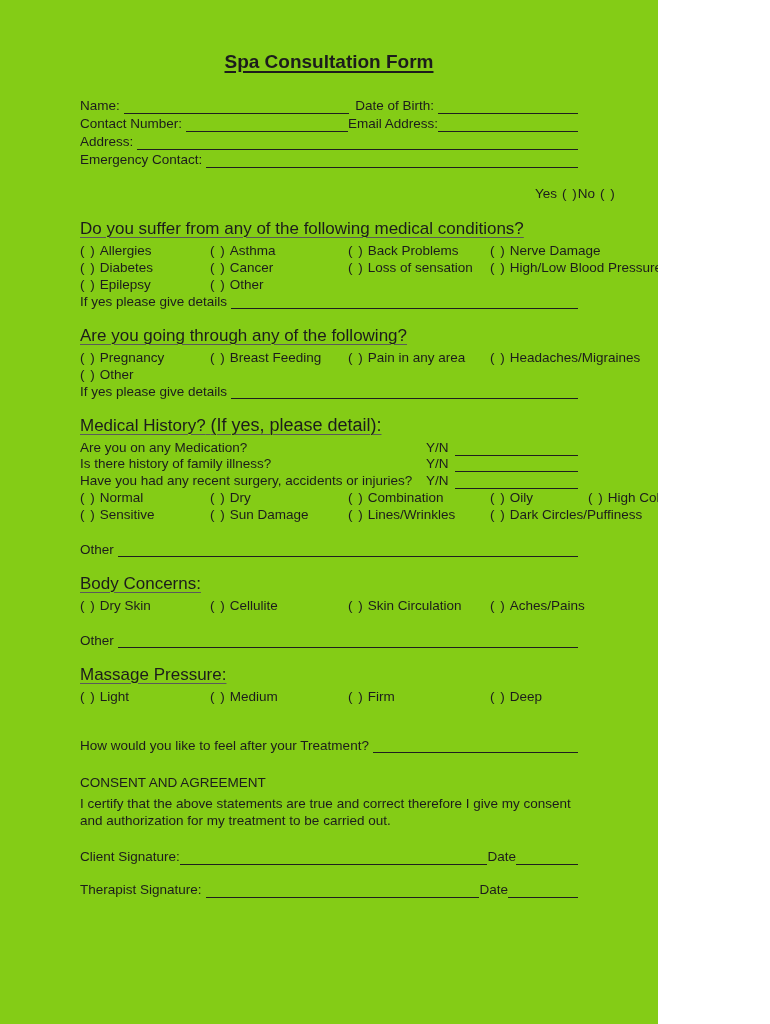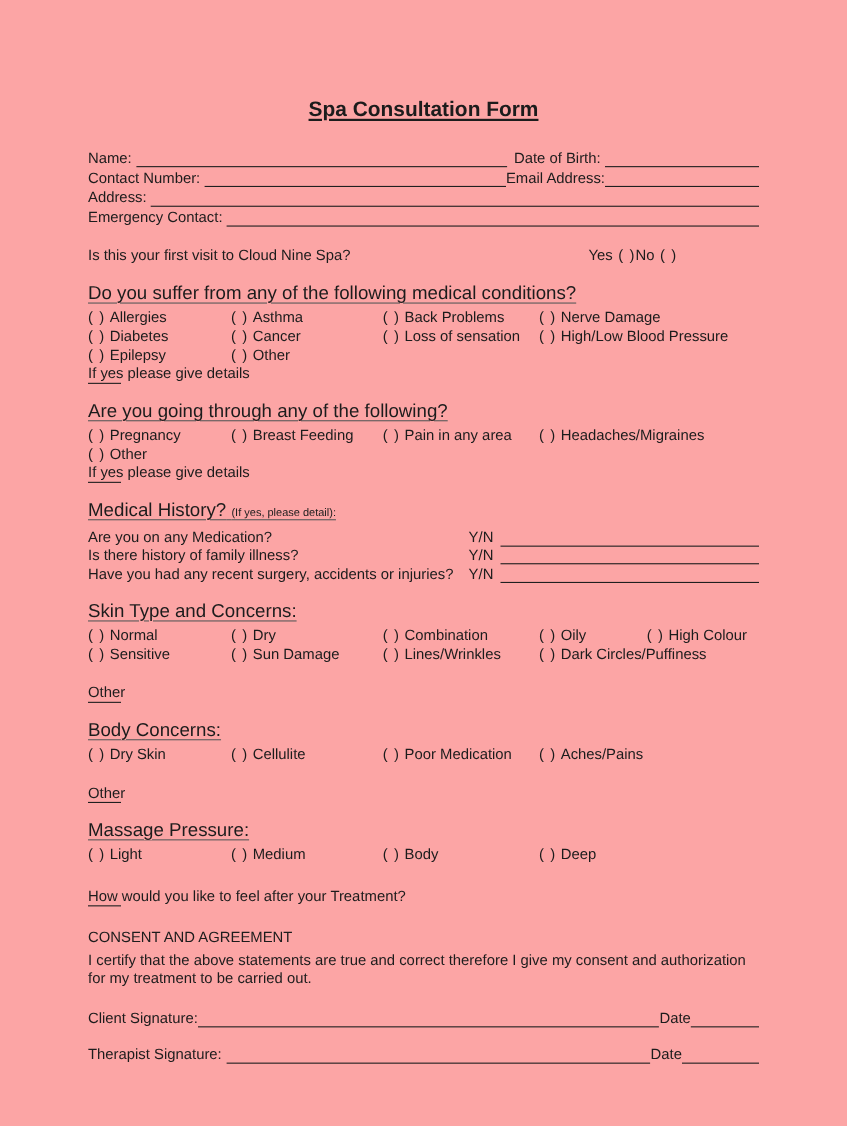--- a/index.html
+++ b/index.html
@@ -1,21 +1,21 @@
 <!DOCTYPE html>
 <html><head>
 <meta charset="utf-8">
 <style>
   html,body { margin:0; padding:0; background:#ffffff; }
   .page {
     position:relative;
-    width:770px; height:1024px;
+    width:658px; height:1024px;
     box-sizing:border-box;
-    padding:88px 80px 0 80px;
-    background:#fca5a5;
+    padding:50px 80px 0 80px;
+    background:#84cc16;
     font-family:"Liberation Sans", sans-serif;
     font-size:13.5px;
     color:#1c1c1c;
     line-height:17px;
     overflow:hidden;
   }
   .title {
     text-align:center;
     font-size:19px;
     font-weight:bold;
@@ -46,34 +46,34 @@
   .sec-h {
     font-size:17px;
     font-weight:400;
     line-height:21px;
     margin:15px 0 3px 0;
     text-decoration:underline;
     text-decoration-color:#5a5a5a;
     text-decoration-thickness:1px;
     text-underline-offset:3px;
   }
-  .sec-h .note { font-size:10px; }
+  .sec-h .note { font-size:18px; }
   .cbrow {
     display:grid;
     grid-template-columns:130px 138px 142px 98px 1fr;
     line-height:17px;
   }
   .cbi { white-space:nowrap; }
   .cbi .cb-label { margin-left:4px; }
-  .dline { display:flex; align-items:flex-start; height:17px;flex-direction:column; }
+  .dline { display:flex; align-items:center; height:17px; }
   .ynrow { display:flex; align-items:flex-end; height:16.5px; }
   .ynrow .q { flex:0 0 auto; min-width:340px; padding-right:6px; }
   .ynrow .yn { padding-right:6px; white-space:nowrap; }
   .other-row { margin-top:18px; }
-  .howrow { margin-top:21px; }
+  .howrow { margin-top:32px; }
   .consent { margin-top:20px; }
   .consent-h { margin:0; }
   .consent-p { margin:4px 0 0 0; line-height:17.5px; max-width:614px; }
   .sigrow { margin-top:15px;align-items:flex-end; }
   .sigrow.first { margin-top:17px; }
 </style>
 </head>
 <body>
 
 <div class="page">
@@ -97,21 +97,20 @@
       <span class="lbl">Address:</span>
       <span class="line"></span>
     </div>
     <div class="frow">
       <span class="lbl">Emergency Contact:</span>
       <span class="line"></span>
     </div>
   </div>
 
   <div class="visit-row">
-    <span>Is this your first visit to Cloud Nine Spa?</span>
     <span class="yesno">
       <span class="ynopt"><span>Yes</span><span class="g">( )</span></span>
       <span class="ynopt"><span>No</span><span class="g">( )</span></span>
     </span>
   </div>
 
   <h2 class="sec-h">Do you suffer from any of the following medical conditions?</h2>
   <div class="cbrow">
     <span class="cbi"><span class="g">( )</span><span class="cb-label">Allergies</span></span>
     <span class="cbi"><span class="g">( )</span><span class="cb-label">Asthma</span></span>
@@ -158,21 +157,20 @@
     <span class="q">Is there history of family illness?</span>
     <span class="yn">Y/N</span>
     <span class="line"></span>
   </div>
   <div class="ynrow">
     <span class="q">Have you had any recent surgery, accidents or injuries?</span>
     <span class="yn">Y/N</span>
     <span class="line"></span>
   </div>
 
-  <h2 class="sec-h">Skin Type and Concerns:</h2>
   <div class="cbrow">
     <span class="cbi"><span class="g">( )</span><span class="cb-label">Normal</span></span>
     <span class="cbi"><span class="g">( )</span><span class="cb-label">Dry</span></span>
     <span class="cbi"><span class="g">( )</span><span class="cb-label">Combination</span></span>
     <span class="cbi"><span class="g">( )</span><span class="cb-label">Oily</span></span>
     <span class="cbi"><span class="g">( )</span><span class="cb-label">High Colour</span></span>
   </div>
   <div class="cbrow">
     <span class="cbi"><span class="g">( )</span><span class="cb-label">Sensitive</span></span>
     <span class="cbi"><span class="g">( )</span><span class="cb-label">Sun Damage</span></span>
@@ -181,33 +179,33 @@
   </div>
   <div class="dline other-row">
     <span class="lbl">Other</span>
     <span class="line"></span>
   </div>
 
   <h2 class="sec-h">Body Concerns:</h2>
   <div class="cbrow">
     <span class="cbi"><span class="g">( )</span><span class="cb-label">Dry Skin</span></span>
     <span class="cbi"><span class="g">( )</span><span class="cb-label">Cellulite</span></span>
-    <span class="cbi"><span class="g">( )</span><span class="cb-label">Poor Medication</span></span>
+    <span class="cbi"><span class="g">( )</span><span class="cb-label">Skin Circulation</span></span>
     <span class="cbi"><span class="g">( )</span><span class="cb-label">Aches/Pains</span></span>
   </div>
   <div class="dline other-row">
     <span class="lbl">Other</span>
     <span class="line"></span>
   </div>
 
   <h2 class="sec-h">Massage Pressure:</h2>
   <div class="cbrow">
     <span class="cbi"><span class="g">( )</span><span class="cb-label">Light</span></span>
     <span class="cbi"><span class="g">( )</span><span class="cb-label">Medium</span></span>
-    <span class="cbi"><span class="g">( )</span><span class="cb-label">Body</span></span>
+    <span class="cbi"><span class="g">( )</span><span class="cb-label">Firm</span></span>
     <span class="cbi"><span class="g">( )</span><span class="cb-label">Deep</span></span>
   </div>
   <div class="dline howrow">
     <span class="lbl">How would you like to feel after your Treatment?</span>
     <span class="line"></span>
   </div>
 
   <div class="consent">
     <p class="consent-h">CONSENT AND AGREEMENT</p>
     <p class="consent-p">I certify that the above statements are true and correct therefore I give my consent and authorization for my treatment to be carried out.</p>

